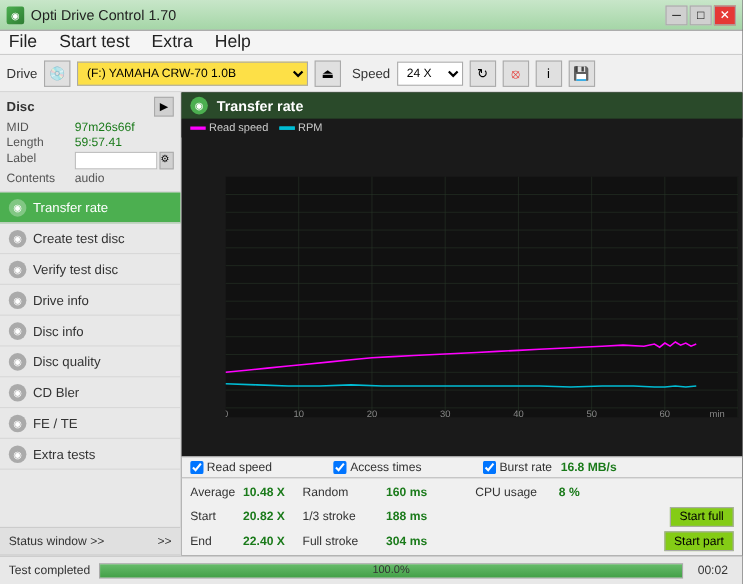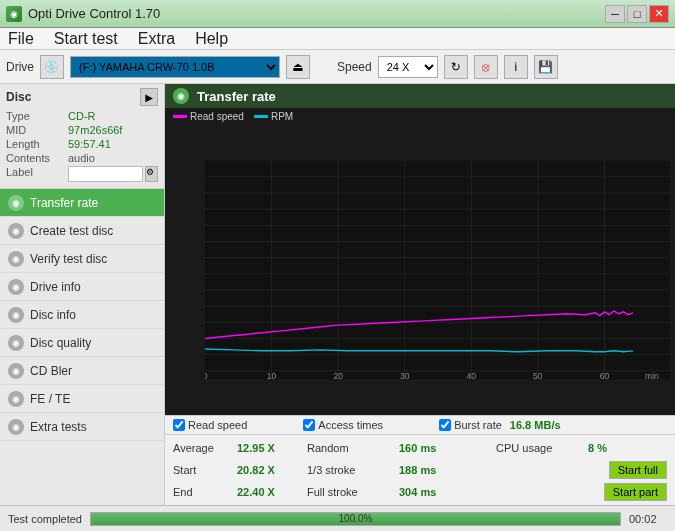--- a/index.html
+++ b/index.html
@@ -72,35 +72,35 @@
       display: flex;
       align-items: center;
       padding: 0 6px;
       border-bottom: 1px solid #ccc;
       gap: 6px;
     }
     .drivebar-label {
       font-size: 12px; color: #333;
     }
     .drive-select {
-      background: #0369a1;
+      background: #fde047;
       border: 1px solid #aaa;
       height: 22px;
       padding: 0 4px;
       font-size: 11px;
       width: 210px;
     }
     .drivebar-icon-btn {
       width: 24px; height: 24px;
       background: #e0e0e0;
       border: 1px solid #aaa;
       display: flex; align-items: center; justify-content: center;
       cursor: pointer; font-size: 12px;
     }
-    .speed-label { font-size: 12px; color: #333; margin-left: 21px; }
+    .speed-label { font-size: 12px; color: #333; margin-left: 4px; }
     .speed-select {
       background: white;
       border: 1px solid #aaa;
       height: 22px;
       padding: 0 4px;
       font-size: 11px;
       width: 60px;
     }
     
     .main {
@@ -272,21 +272,21 @@
     
     .data-rows {
       background: #f0f0f0;
       border-top: 1px solid #ccc;
       padding: 2px 8px;
     }
     .data-row {
       display: flex;
       align-items: center;
       height: 22px;
-      gap: 22px;
+      gap: 6px;
     }
     .data-col-label { font-size: 11px; color: #333; width: 42px; }
     .data-col-value-green { font-size: 11px; color: #1a7a1a; font-weight: bold; width: 48px; }
     .data-col-label2 { font-size: 11px; color: #333; width: 70px; }
     .data-col-value2 { font-size: 11px; color: #1a7a1a; font-weight: bold; width: 48px; }
     .data-col-label3 { font-size: 11px; color: #333; width: 70px; margin-left: 27px; }
     .data-col-value3 { font-size: 11px; color: #1a7a1a; font-weight: bold; width: 30px; }
     .start-btn {
       background: #84cc16;
       border: 1px solid #aaa;
@@ -316,21 +316,21 @@
     .progress-bar-fill {
       height: 100%;
       background: linear-gradient(to bottom, #66bb6a, #43a047);
     }
     .progress-text {
       position: absolute;
       top: 0; left: 0; right: 0; bottom: 0;
       display: flex; align-items: center; justify-content: center;
       font-size: 10px; color: #333;
     }
-    .time-text { font-size: 11px; color: #333; width: 38px; text-align: left; }
+    .time-text { font-size: 11px; color: #333; width: 38px; text-align: center; }
   </style>
 </head>
 <body>
 
 <div class="titlebar">
   <div class="titlebar-left">
     <div class="titlebar-icon">◉</div>
     <span class="titlebar-title">Opti Drive Control 1.70</span>
   </div>
   <div class="titlebar-controls">
@@ -367,40 +367,36 @@
 <div class="main">
 
   <div class="sidebar">
 
     <div class="disc-section">
       <div class="disc-header">
         <span class="disc-header-title">Disc</span>
         <div class="disc-header-btn">▶</div>
       </div>
       <div class="disc-row">
-        <span class="disc-row-label">Type</span>
-        <span class="disc-row-value">CD-R</span>
-      </div>
-      <div class="disc-row">
         <span class="disc-row-label">MID</span>
         <span class="disc-row-value">97m26s66f</span>
       </div>
       <div class="disc-row">
         <span class="disc-row-label">Length</span>
         <span class="disc-row-value">59:57.41</span>
-      </div>
-      <div class="disc-row">
-        <span class="disc-row-label">Contents</span>
-        <span class="disc-row-value right">audio</span>
       </div>
       <div class="disc-row">
         <span class="disc-row-label">Label</span>
         <input class="label-input" type="text" style="">
         <div class="label-settings-btn">⚙</div>
       </div>
+      <div class="disc-row">
+        <span class="disc-row-label">Contents</span>
+        <span class="disc-row-value right">audio</span>
+      </div>
     </div>
 
     <div id="nav-container">
       <div class="nav-item active">
         <div class="nav-icon">◉</div>
         <span>Transfer rate</span>
       </div>
       <div class="nav-item">
         <div class="nav-icon">◉</div>
         <span>Create test disc</span>
@@ -430,20 +426,24 @@
         <span>FE / TE</span>
       </div>
       <div class="nav-item">
         <div class="nav-icon">◉</div>
         <span>Extra tests</span>
       </div>
     </div>
 
     <div style="flex:1"></div>
 
+    <div class="status-window-btn">
+      <span>Status window &gt;&gt;</span>
+      <span>&gt;&gt;</span>
+    </div>
   </div>
 
   <div class="content">
 
     <div class="chart-header">
       <div class="chart-header-icon">◉</div>
       <span class="chart-title">Transfer rate</span>
     </div>
 
     <div class="legend">
@@ -536,21 +536,21 @@
         <input class="stats-checkbox" type="checkbox" checked="" style="">
         <span class="stats-label">Burst rate</span>
       </div>
       <span class="burst-value">16.8 MB/s</span>
     </div>
 
     <div class="data-rows">
 
       <div class="data-row">
         <span class="data-col-label">Average</span>
-        <span class="data-col-value-green">12.95 X</span>
+        <span class="data-col-value-green">10.48 X</span>
         <span class="data-col-label2">Random</span>
         <span class="data-col-value2">160 ms</span>
         <span class="data-col-label3">CPU usage</span>
         <span class="data-col-value3">8 %</span>
       </div>
 
       <div class="data-row">
         <span class="data-col-label">Start</span>
         <span class="data-col-value-green">20.82 X</span>
         <span class="data-col-label2">1/3 stroke</span>

